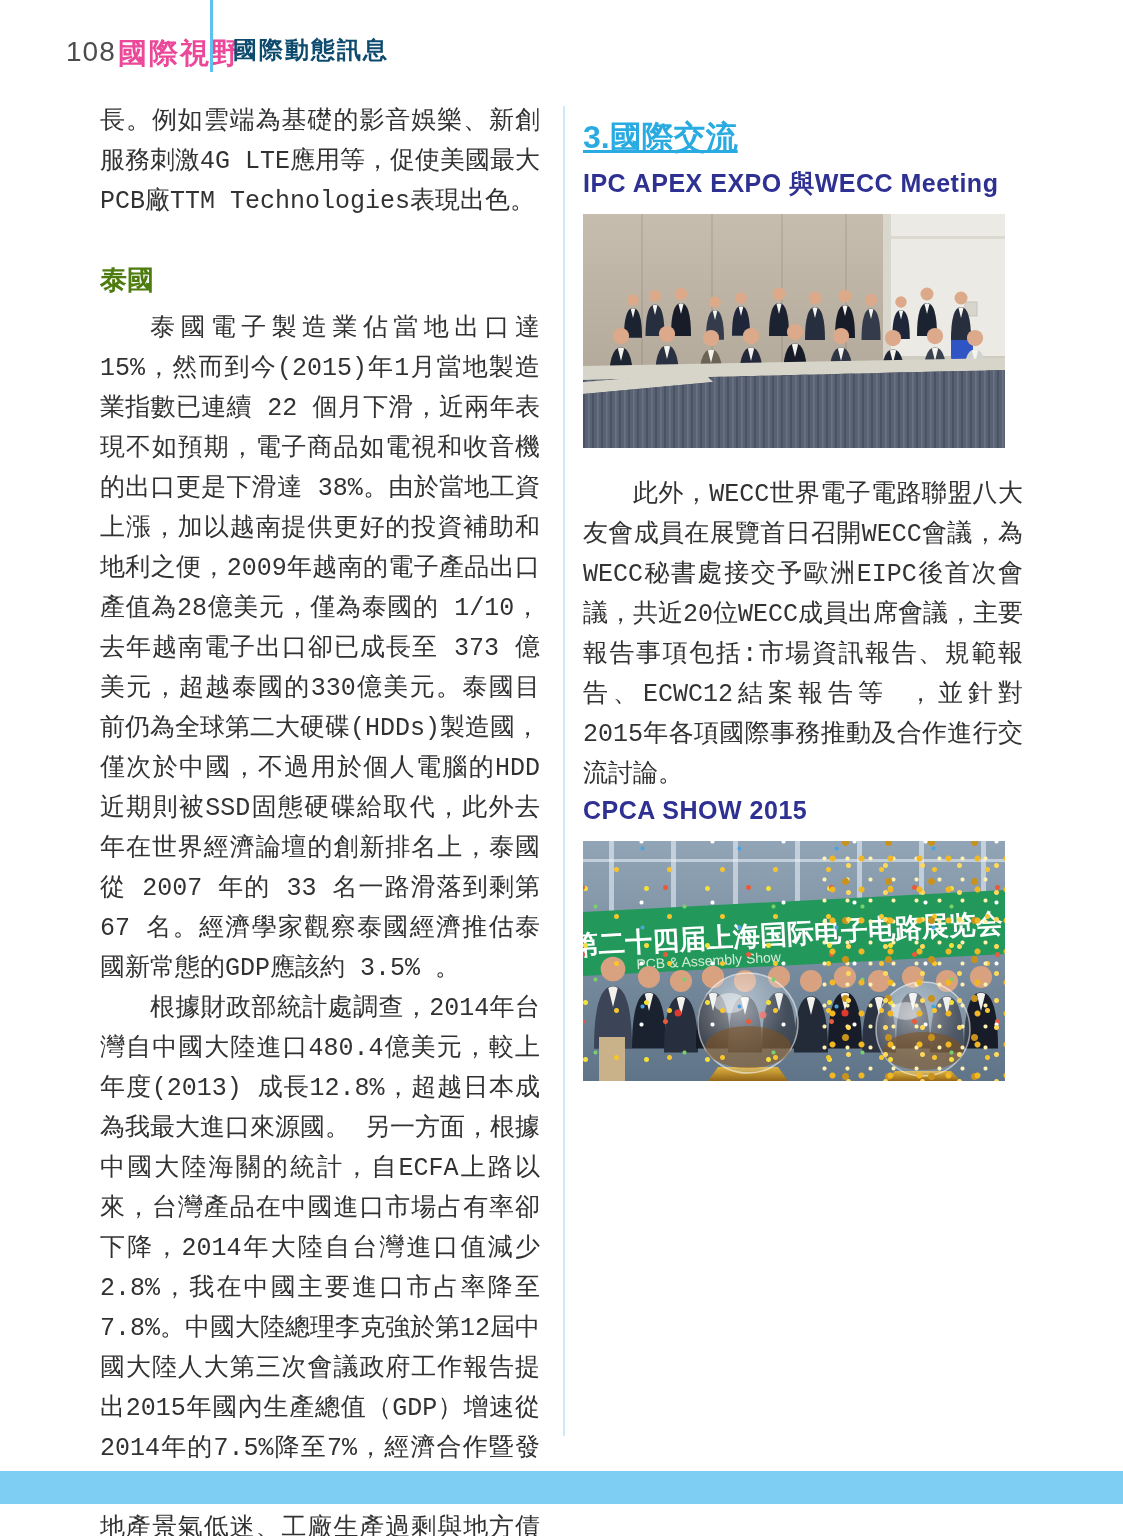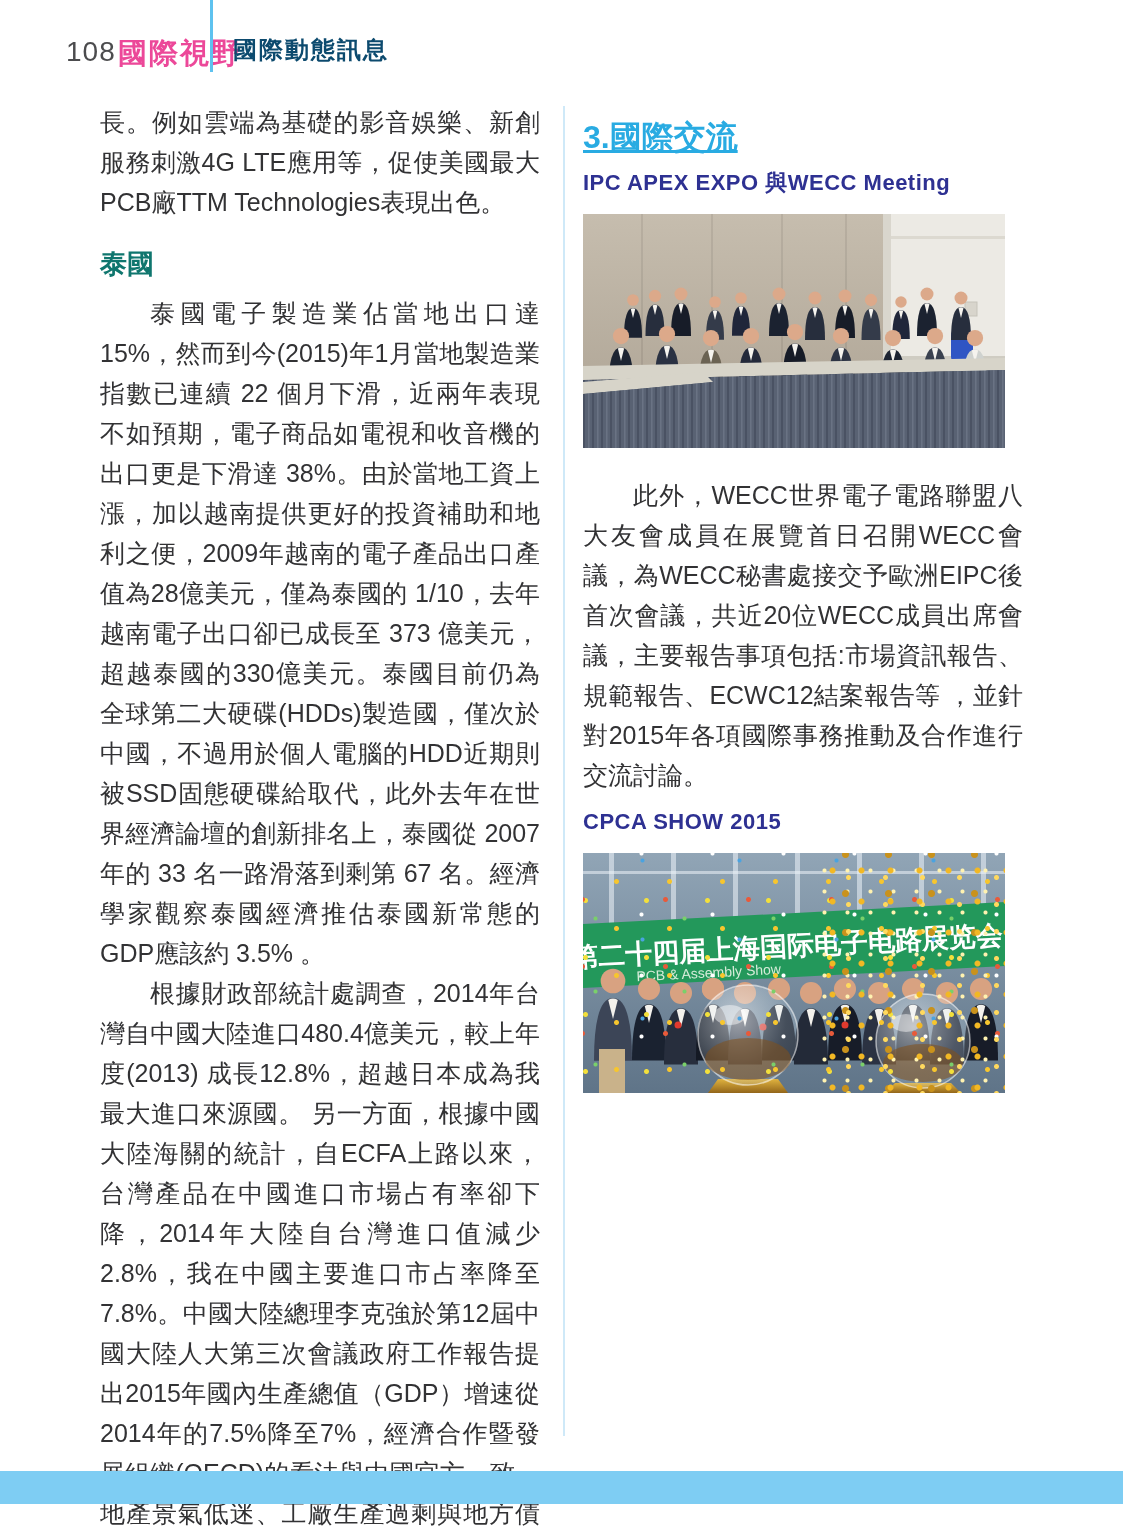--- a/index.html
+++ b/index.html
@@ -11,26 +11,26 @@
   
   .page-num{position:absolute;left:66px;top:36px;font-size:28px;color:#4c4c4e;letter-spacing:1px;}
   .page-section{position:absolute;left:118px;top:34px;font-size:29px;font-weight:bold;color:#ec4899;letter-spacing:2px;}
   .header-rule{position:absolute;left:210px;top:0;width:3px;height:72px;background:#5ec2ef;}
   .page-title{position:absolute;left:233px;top:34px;font-size:24px;font-weight:bold;color:#0c4a6e;letter-spacing:2px;}
   
   .col{position:absolute;top:102px;width:440px;font-size:25px;line-height:40px;
        text-align:justify;color:#323234;}
   .col-left{left:100px;}
   .col-right{left:583px;}
-  .col p{margin:0;}
+  .col p{margin:0;font-family:Liberation Mono, monospace;}
   .col p.indent{text-indent:2em;}
   .col p.gap{margin-top:27px;}
-  h3.sub{font-size:27px;font-weight:bold;color:#0f766e;margin:26px 0 13px;line-height:32px;}
+  h3.sub{font-size:27px;font-weight:bold;color:#4d7c0f;margin:42px 0 13px;line-height:32px;}
   h2.section{font-size:32px;font-weight:bold;color:#29abe2;margin:16px 0 12px;line-height:38px;text-decoration:underline;}
-  h4.event{font-size:22px;font-weight:bold;color:#2e3192;margin:12px 0 16px;line-height:30px;letter-spacing:.5px;}
+  h4.event{font-size:25px;font-weight:bold;color:#2e3192;margin:0 0 16px;line-height:30px;letter-spacing:.5px;}
   
   .col-rule{position:absolute;left:563px;top:106px;width:2px;height:1330px;background:#cfe9f8;}
   .footer-bar{position:absolute;left:0;top:1471px;width:1123px;height:33px;background:#7ecdf3;}
   
   .photo{position:relative;width:422px;overflow:hidden;margin:4px 0 14px;}
   .photo1{height:234px;}
   .photo2{height:240px;}
   .photo svg{display:block;}
   .confetti{position:absolute;inset:0;pointer-events:none;
     background-image:

